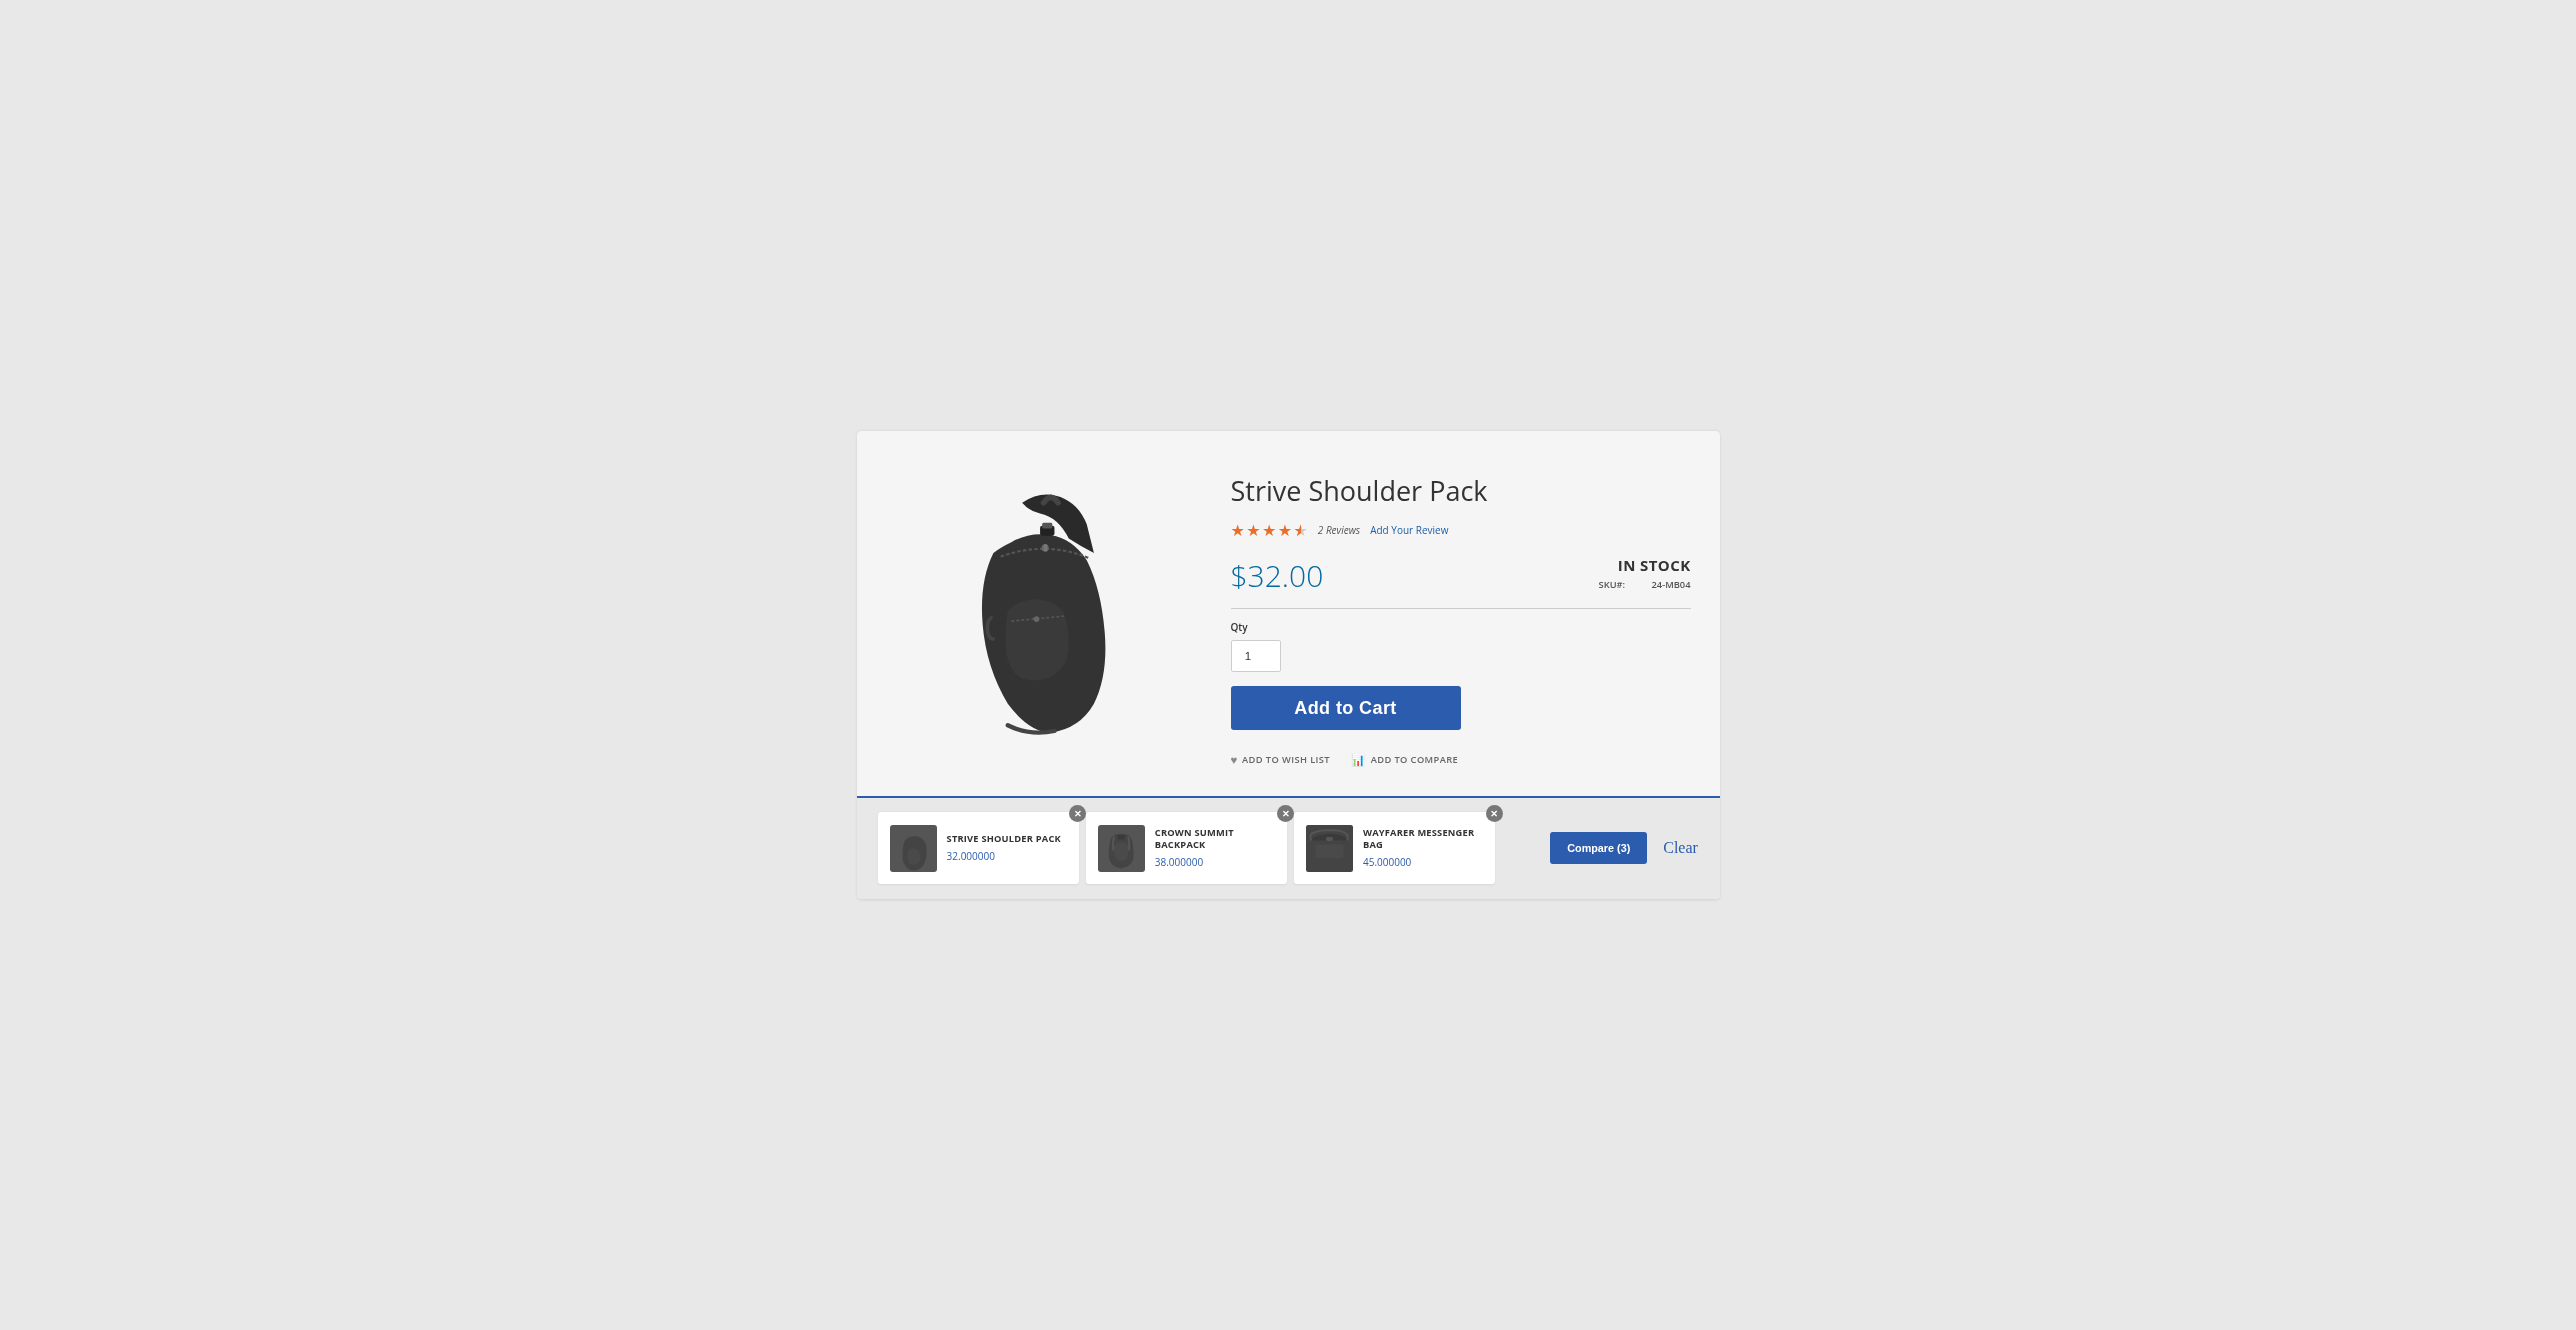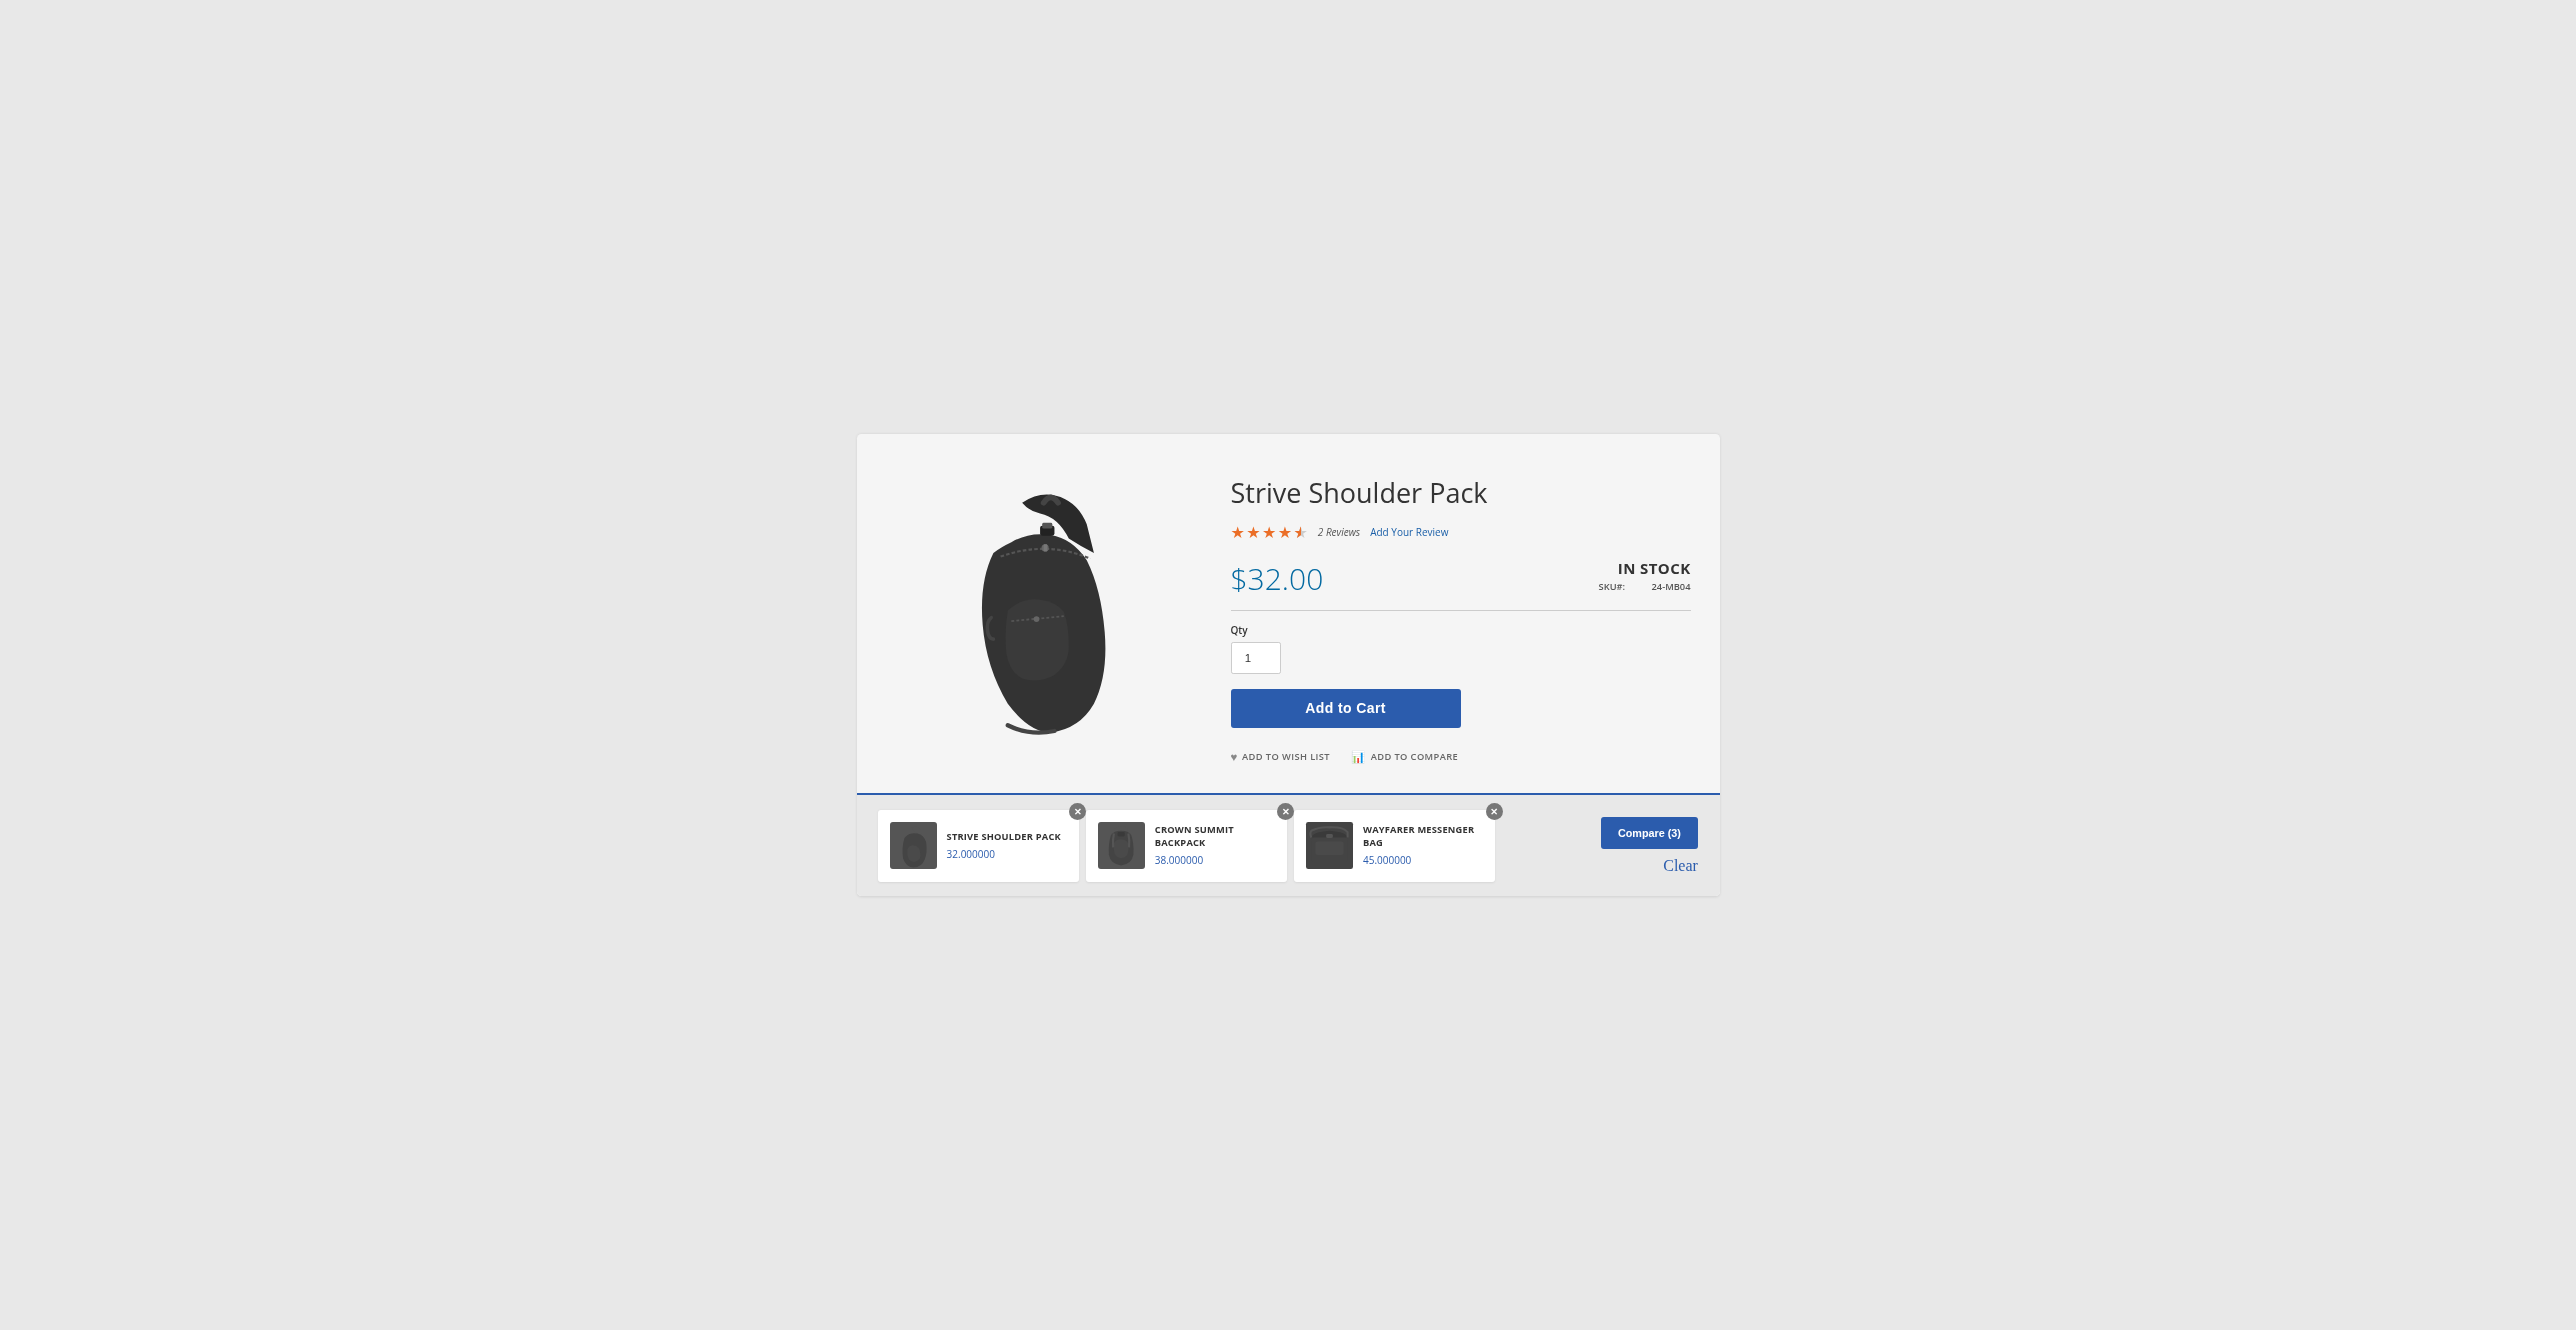--- a/index.html
+++ b/index.html
@@ -148,21 +148,21 @@
       outline: none;
       background: white;
     }
 
     .add-to-cart-btn {
       background: #2b5cad;
       color: white;
       border: none;
       border-radius: 2.9px;
       padding: 11.5px 36px;
-      font-size: 14px;
+      font-size: 18px;
       font-weight: 600;
       cursor: pointer;
       letter-spacing: 0.4px;
       display: block;
       width: 230px;
       margin-bottom: 21.6px;
       text-align: center;
     }
 
     .action-links {
@@ -246,23 +246,23 @@
       align-items: center;
       justify-content: center;
       color: white;
       font-size: 9.3px;
       font-weight: 700;
     }
 
     .compare-actions {
       margin-left: auto;
       display: flex;
-      flex-direction: column;
-      align-items: flex-end;
-      gap: 8px;
+      flex-direction: row;
+      align-items: center;
+      gap: 16px;
     }
 
     .compare-btn {
       background: #2b5cad;
       color: white;
       border: none;
       border-radius: 2.9px;
       padding: 10px 17px;
       font-size: 10.8px;
       font-weight: 600;

